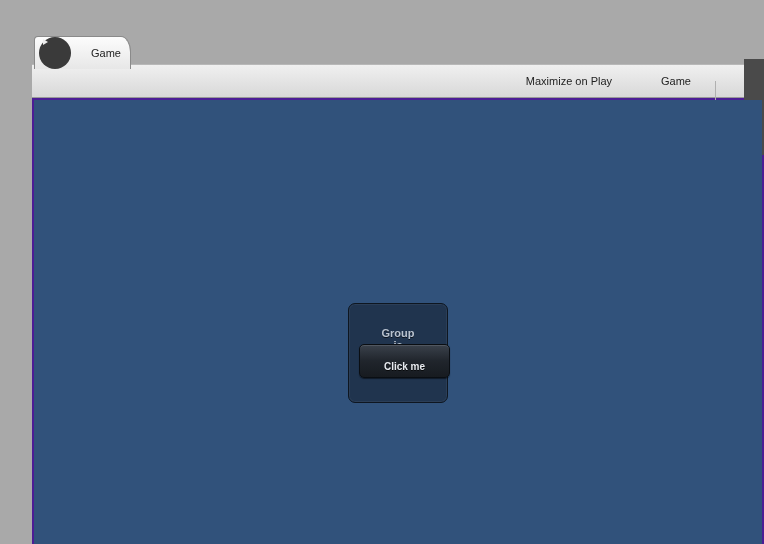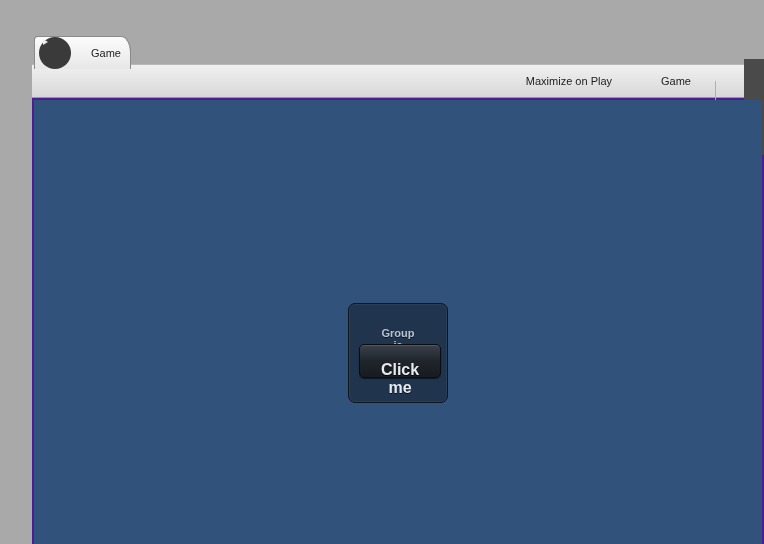--- a/index.html
+++ b/index.html
@@ -141,26 +141,26 @@
   }
   .gui-group-title {
     display:block;
     padding-top: 7px;
     color: #b9c3d0;
     text-shadow: 0 1px 0 rgba(0,0,0,0.6);
   }
   .gui-button {
     position: absolute;
     left: 10px; top: 40px;
-    width: 82px; height: 28px;
+    width: 91px; height: 28px;
     border: 1px solid #0a0e13;
     border-radius: 5px;
     background: linear-gradient(#3a414b, #20252c 50%, #171b20);
     color: #e7eaef;
-    font-size: 16px;
+    font-size: 10px;
     font-weight: bold;
     font-family: inherit;
     cursor: pointer;
     box-shadow: inset 0 1px 0 rgba(255,255,255,0.12), 0 1px 1px rgba(0,0,0,0.5);
     text-shadow: 0 1px 0 rgba(0,0,0,0.7);
   }
 </style>
 </head>
 <body>
 

